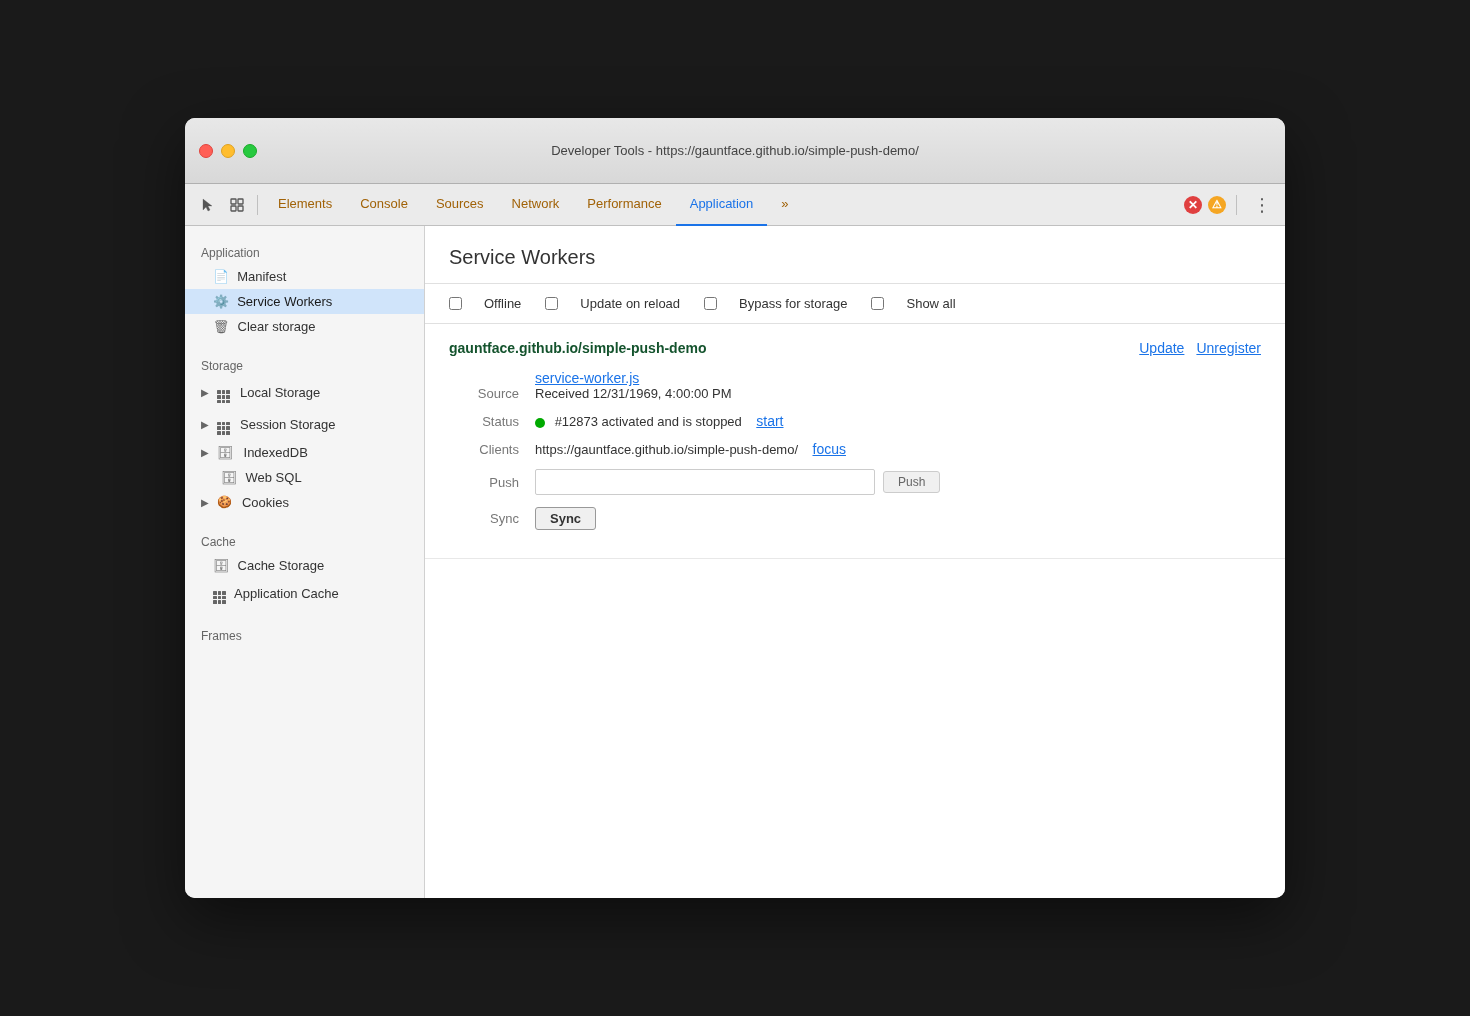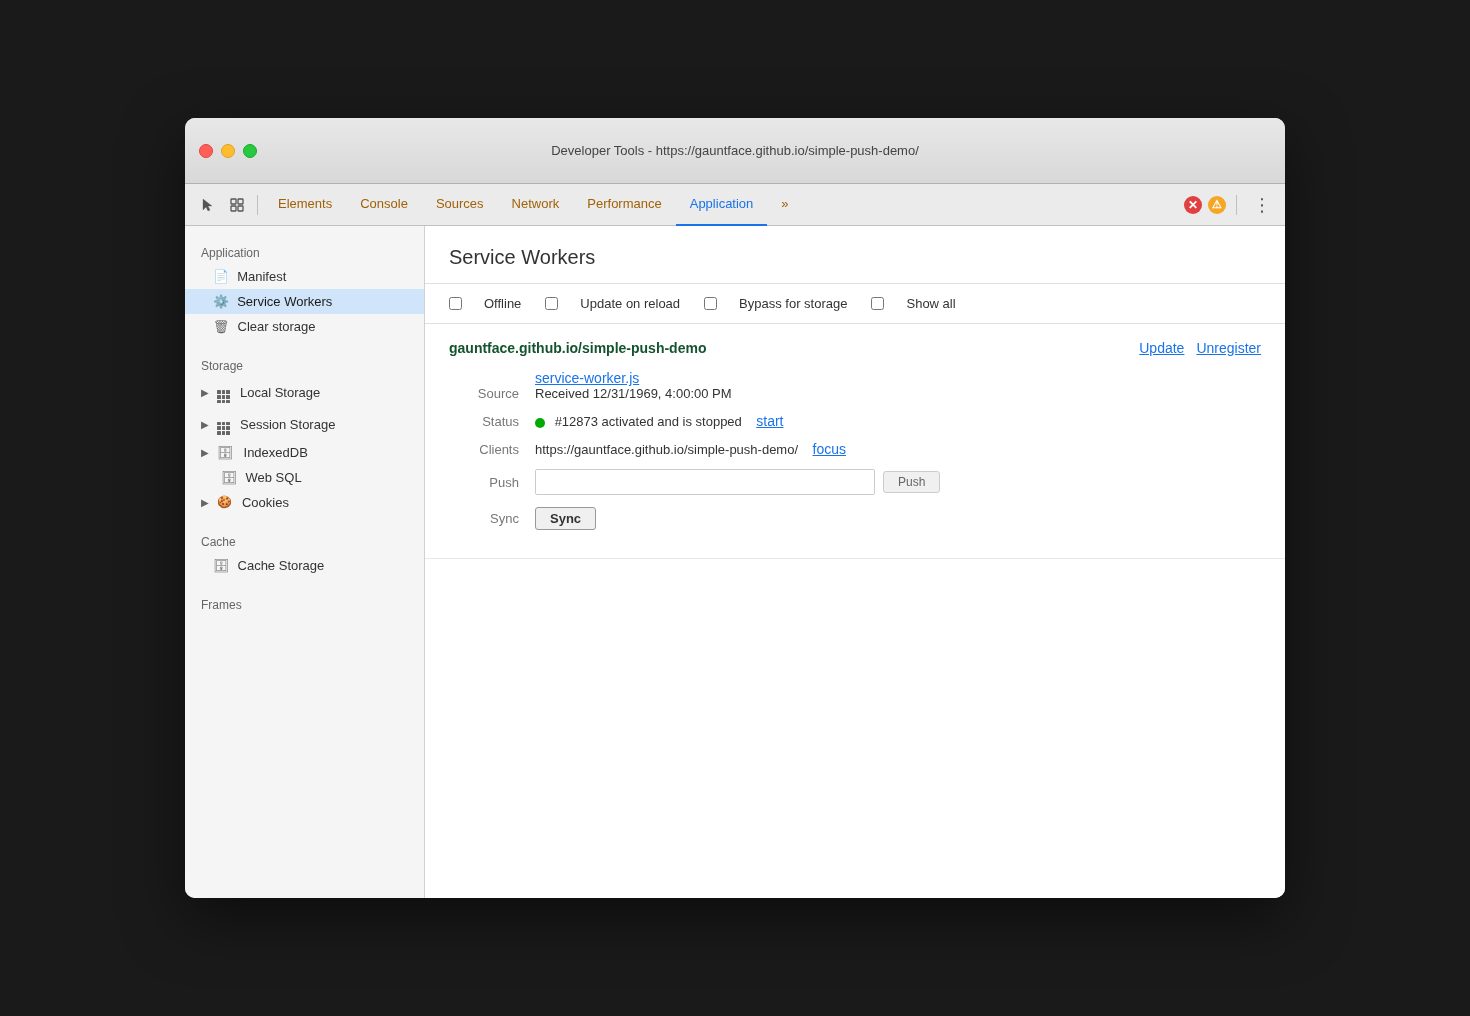--- a/index.html
+++ b/index.html
@@ -464,20 +464,36 @@
       </div>
 
       <div style="height:10px;"></div>
       <div class="sidebar-section-label">Cache</div>
 
       <div class="sidebar-item" style="padding-left: 28px;">
         <span class="item-icon" style="font-size:13px;">🗄</span>
         <span>Cache Storage</span>
       </div>
 
+      <div class="sidebar-item" style="padding-left: 28px;">
+        <span class="item-icon">
+          <span class="grid-icon">
+              <span></span>
+              <span></span>
+              <span></span>
+              <span></span>
+              <span></span>
+              <span></span>
+              <span></span>
+              <span></span>
+              <span></span>
+            </span>
+        </span>
+        <span>Application Cache</span>
+      </div>
 
       <div style="height:10px;"></div>
       <div class="sidebar-section-label">Frames</div>
     </div>
 
     <div class="right-panel">
       <div class="panel-title">Service Workers</div>
 
       <div class="sw-options-bar">
         <label class="sw-option">

